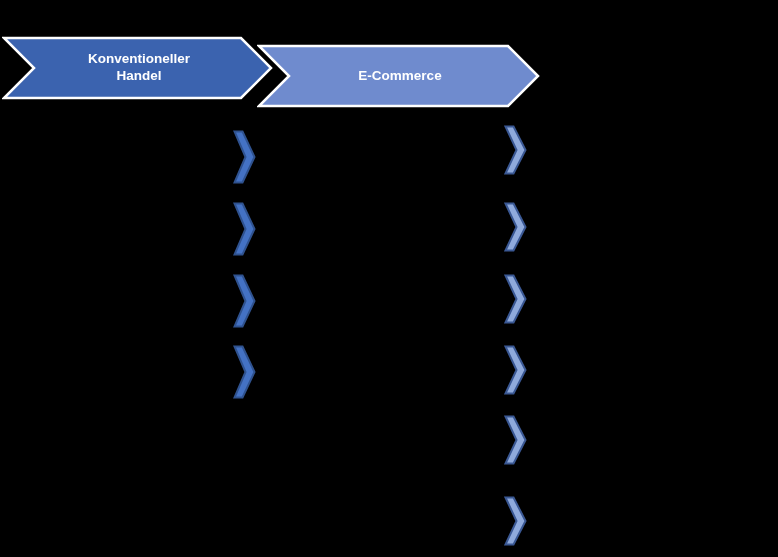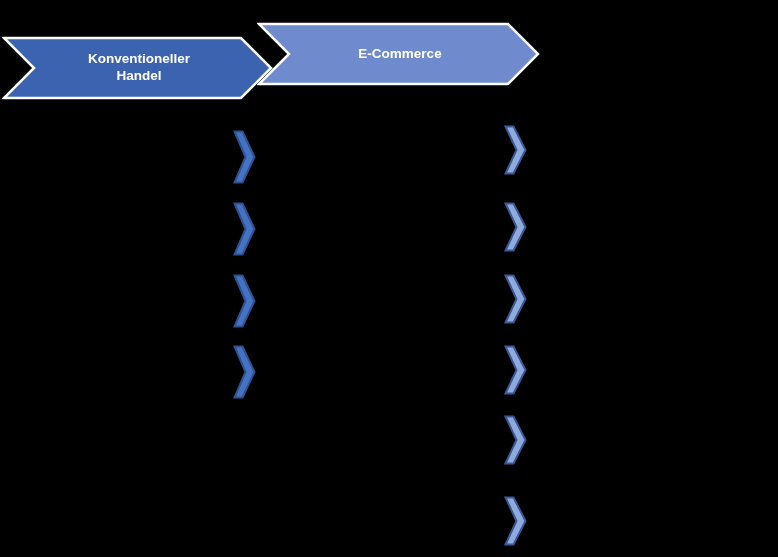--- a/index.html
+++ b/index.html
@@ -61,21 +61,21 @@
 
   <div class="banner" style="left:2px; top:36px; width:272px; height:64px;">
     <svg width="272" height="64" viewBox="0 0 272 64">
       <polygon points="2,2 239,2 269,32 239,62 2,62 32,32" stroke-width="2.5" fill="#3B63AF" stroke="#FFFFFF"></polygon>
     </svg>
     <div class="banner-label wrap">
       <span class="inner">Konventioneller Handel</span>
     </div>
   </div>
 
-  <div class="banner" style="left:257px; top:22px; width:284px; height:64px;">
+  <div class="banner" style="left:257px; top:44px; width:284px; height:64px;">
     <svg width="284" height="64" viewBox="0 0 284 64">
       <polygon points="2,2 251,2 281,32 251,62 2,62 32,32" stroke-width="2.5" fill="#6F8BCE" stroke="#FFFFFF"></polygon>
     </svg>
     <div class="banner-label">
       <span class="inner">E-Commerce</span>
     </div>
   </div>
 
 
   <div class="bullet" style="left:233px; top:130px;">

